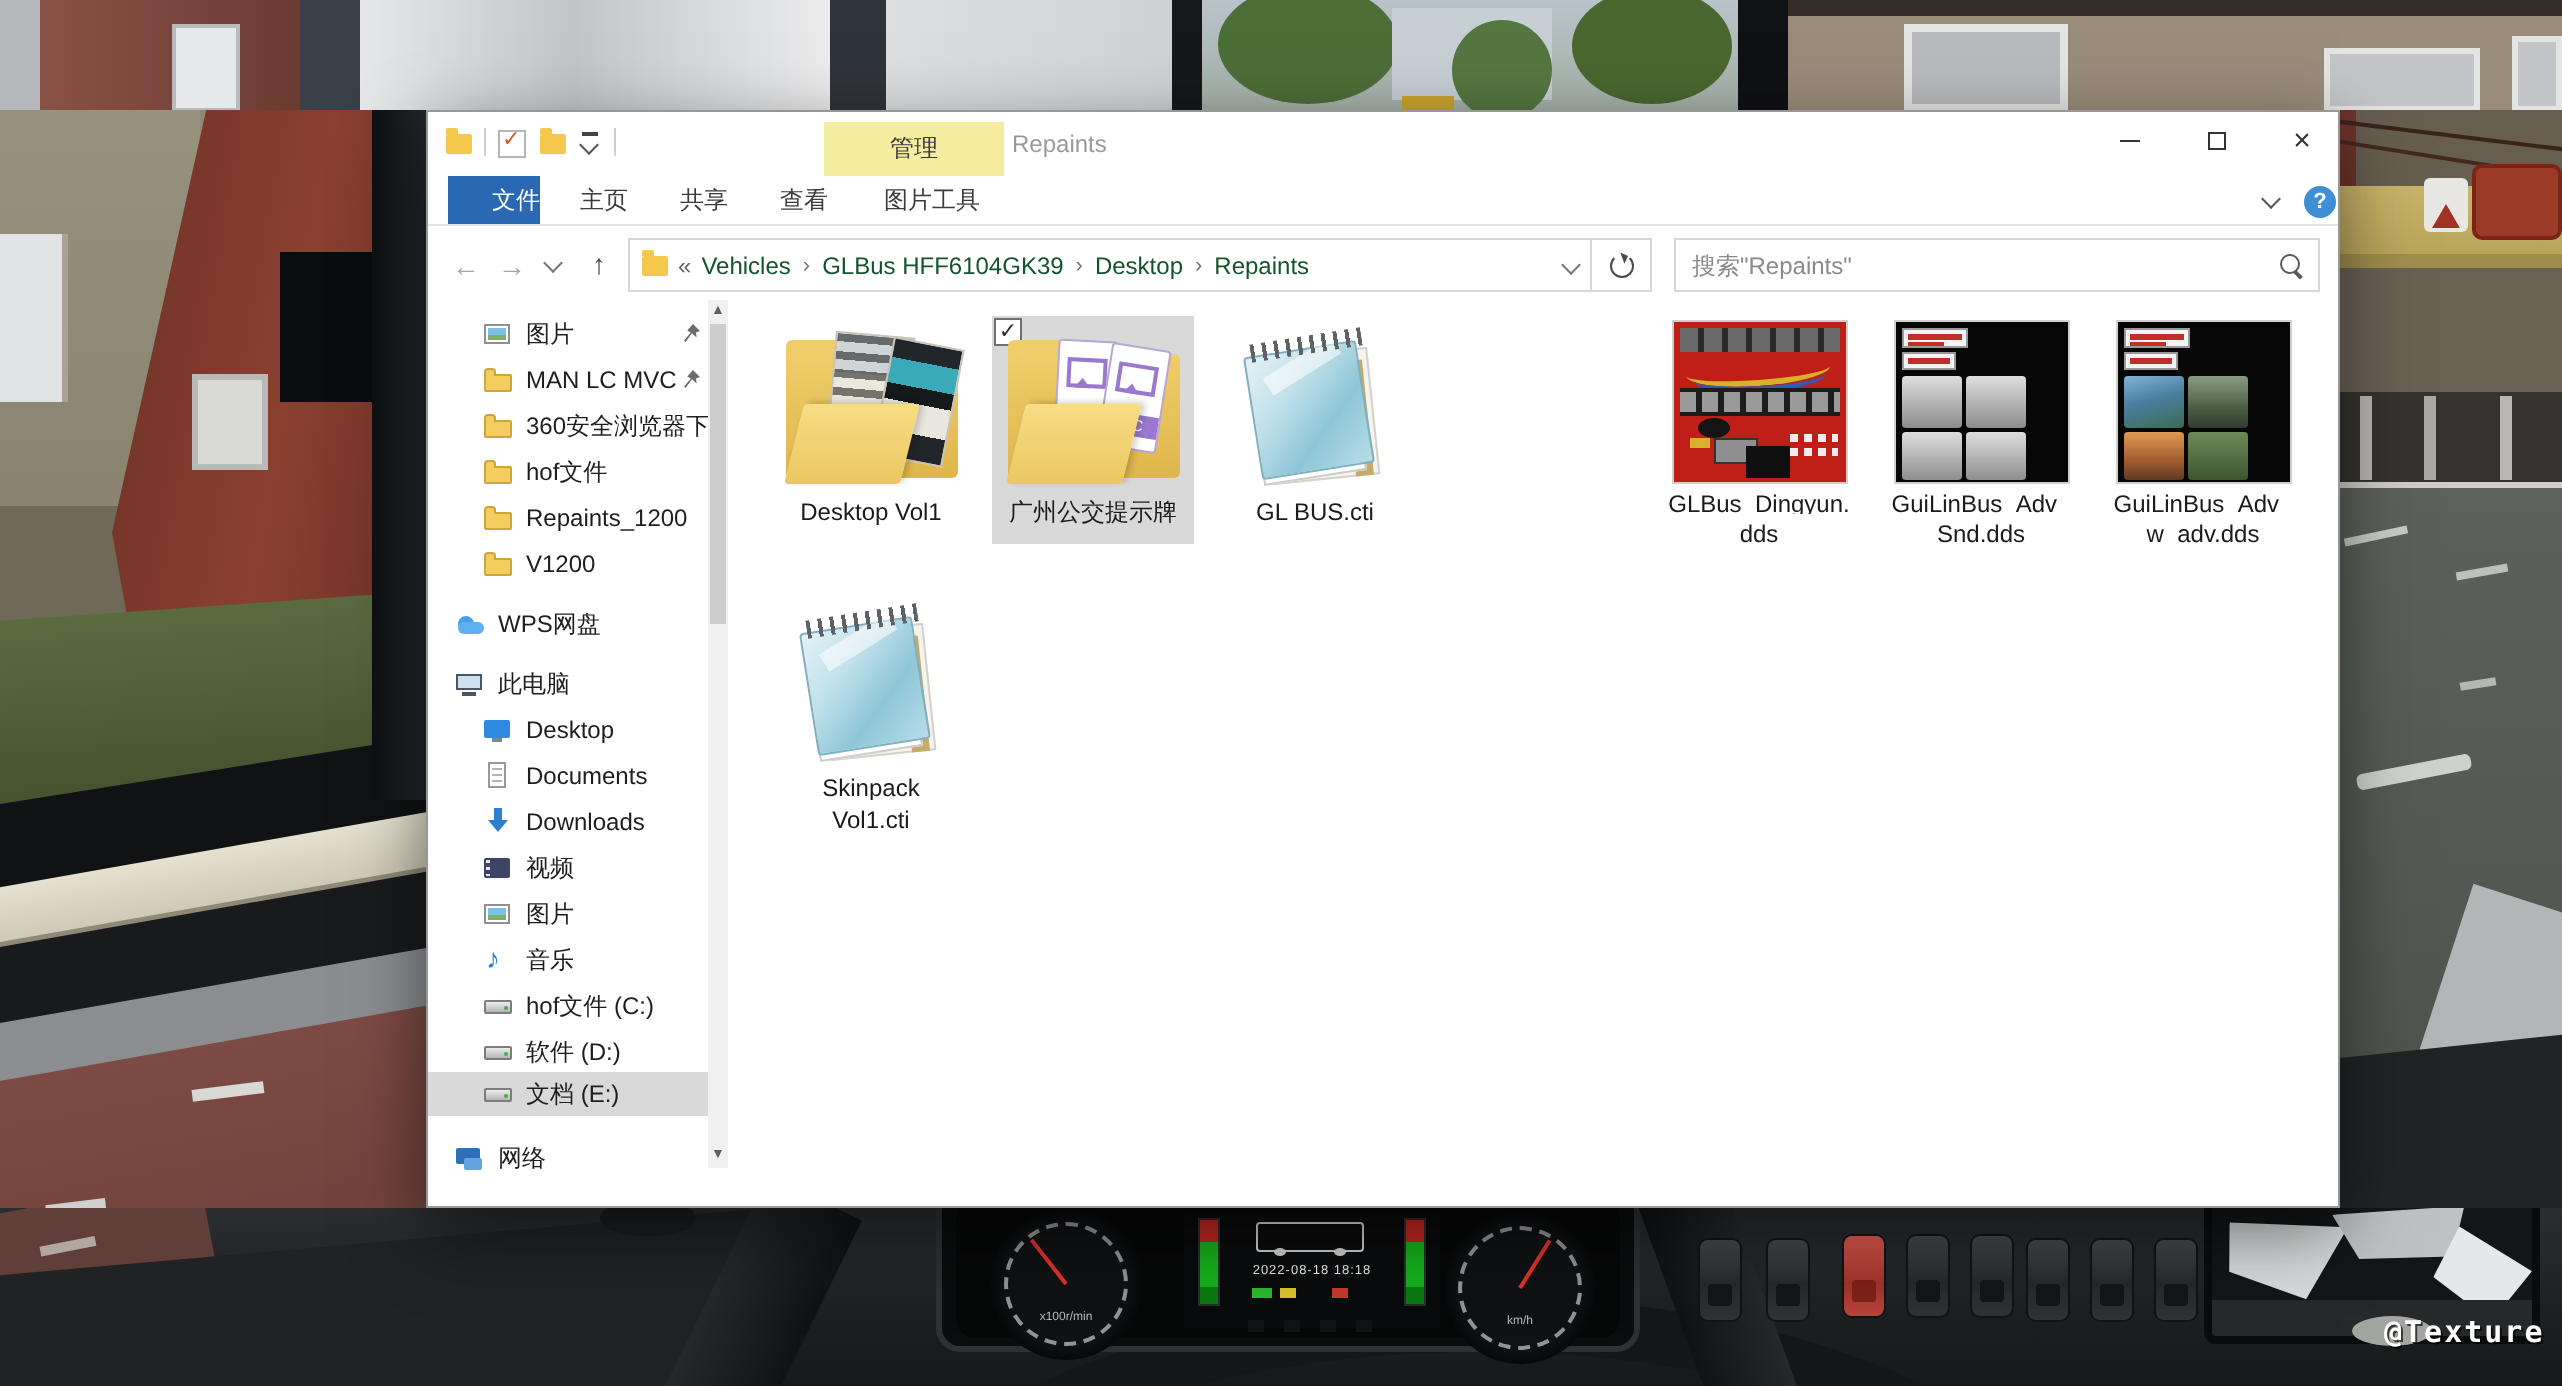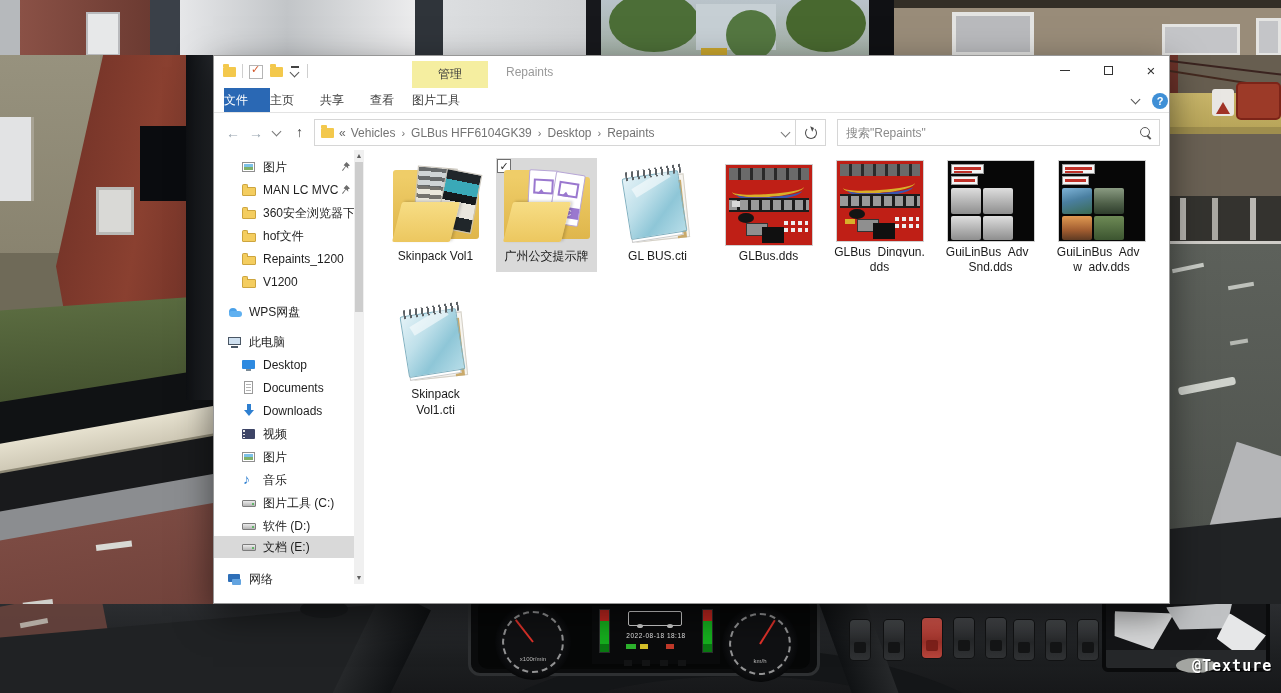--- a/index.html
+++ b/index.html
@@ -8,24 +8,24 @@
   .abs{position:absolute}
   
   .win{position:absolute;left:213px;top:55px;width:957px;height:549px;background:#fff;
        border:1px solid #979797;box-sizing:border-box;box-shadow:0 12px 34px rgba(0,0,0,.5)}
   .qat-folder{width:13px;height:10px;background:#f3c84c;border-radius:1px;position:relative}
   .qat-folder::before{content:"";position:absolute;left:0;top:-3px;width:6px;height:3px;background:#f3c84c;border-radius:1px 1px 0 0}
   .vsep{width:1px;height:14px;background:#cfcfcf}
   .props-ic{width:12px;height:12px;background:#fff;border:1px solid #b5b5b5;position:relative}
   .props-ic .ck{position:absolute;left:1px;top:-3px;color:#d2572a;font-size:11px;font-weight:bold}
   .chev{display:inline-block;width:6px;height:6px;border-right:1.5px solid #555;border-bottom:1.5px solid #555;transform:rotate(45deg)}
-  .tab{position:absolute;top:32px;height:24px;line-height:24px;font-size:12px;color:#3b3b3b;text-align:left;cursor:default}
+  .tab{position:absolute;top:32px;height:24px;line-height:24px;font-size:12px;color:#3b3b3b;text-align:right;cursor:default}
   .ctl-btn{position:absolute;top:0;width:42px;height:28px;display:flex;align-items:center;justify-content:center;color:#333}
   .addr-row-box{position:absolute;top:63px;height:27px;border:1px solid #d6d6d6;box-sizing:border-box;background:#fff}
-  .crumb{font-size:12px;color:#737373;white-space:nowrap}
+  .crumb{font-size:12px;color:#14532d;white-space:nowrap}
   .crumb-sep{color:#707070;font-size:11px;padding:0 1px}
   .navg{position:absolute;font-size:14px;line-height:14px;cursor:default}
   .search-input{border:none;outline:none;width:280px;font-size:12px;color:#555;background:transparent;padding:0}
   .search-input::placeholder{color:#8a8a8a;opacity:1}
   .mag{position:absolute;right:9px;top:7px;width:8px;height:8px;border:1.5px solid #5a5a5a;border-radius:50%}
   .mag::after{content:"";position:absolute;left:7px;top:7px;width:1.5px;height:5px;background:#5a5a5a;transform:rotate(-45deg)}
   .refr{display:inline-block;width:10px;height:10px;border:1.5px solid #4a4a4a;border-radius:50%;border-top-color:transparent;position:relative}
   .refr::after{content:"";position:absolute;left:5px;top:-3px;border:3px solid transparent;border-left-color:#4a4a4a;transform:rotate(-20deg)}
   .help-ic{width:16px;height:16px;border-radius:50%;background:#3f8fd6;color:#fff;font-size:11px;font-weight:bold;
            display:flex;align-items:center;justify-content:center}
@@ -261,21 +261,21 @@
       </div>
       <div class="abs" style="left:56px;top:11px">
           <div class="qat-folder"></div>
         </div>
       <div class="abs" style="left:76px;top:10px;width:10px;height:12px">
         <div style="position:absolute;left:1px;top:0;width:8px;height:1.5px;background:#444"></div>
         <span class="chev" style="position:absolute;left:1px;top:3px"></span>
       </div>
       <div class="abs vsep" style="left:93px;top:8px"></div>
 
-      <div class="abs" style="left:198px;top:5px;width:76px;height:27px;background:#f5eea0;font-size:12px;color:#3a3a3a;text-align:center;line-height:27px">管理</div>
+      <div class="abs" style="left:198px;top:5px;width:90px;height:27px;background:#f5eea0;font-size:12px;color:#3a3a3a;text-align:center;line-height:27px">管理</div>
       <div class="abs" style="left:292px;top:9px;font-size:12px;color:#9a9a9a">Repaints</div>
 
       <div class="ctl-btn" style="left:830px">
         <div style="width:10px;height:1px;background:#333"></div>
       </div>
       <div class="ctl-btn" style="left:873px">
         <div style="width:9px;height:9px;border:1px solid #333;box-sizing:border-box"></div>
       </div>
       <div class="ctl-btn" style="left:916px;font-size:15px">
         <span>×</span>
@@ -376,21 +376,21 @@
       <div class="side-item lvl2" style="top:296px">
         <span class="ic ic-pictures"></span>
         <span class="side-label">图片</span>
       </div>
       <div class="side-item lvl2" style="top:319px">
         <span class="ic ic-music"></span>
         <span class="side-label">音乐</span>
       </div>
       <div class="side-item lvl2" style="top:342px">
         <span class="ic ic-drive"></span>
-        <span class="side-label">图片工具 (C:)</span>
+        <span class="side-label">hof文件 (C:)</span>
       </div>
       <div class="side-item lvl2" style="top:365px">
         <span class="ic ic-drive"></span>
         <span class="side-label">软件 (D:)</span>
       </div>
       <div class="side-item lvl2 side-sel" style="top:386px">
         <span class="ic ic-drive"></span>
         <span class="side-label">文档 (E:)</span>
       </div>
       <div class="side-item lvl1" style="top:418px">
@@ -413,21 +413,21 @@
               <div class="bf-tab"></div>
               <div class="bf-back"></div>
               <div class="card" style="left:24px;top:3px;width:40px;height:66px;transform:rotate(5deg);background:
                    repeating-linear-gradient(180deg,rgba(0,0,0,.5) 0 4px,transparent 4px 9px),
                    linear-gradient(180deg,#cfd4d6 0 30%,#eae7dc 30% 65%,#d9d4c6 65%)"></div>
               <div class="card" style="left:50px;top:7px;width:36px;height:60px;transform:rotate(11deg);background:
                    linear-gradient(180deg,#20262a 0 16%,#3aa9b8 16% 38%,#15191c 38% 52%,#eae7de 52% 78%,#20262a 78%)"></div>
               <div class="bf-front"></div>
             </div>
           </div>
-          <div class="tlabel">Skinpack Vol1</div>
+          <div class="tlabel">Desktop Vol1</div>
           <div class="tlabel"></div>
         </div>
       </div>
 
       <div class="tile" style="left:111px;top:8px">
         <div class="tbox sel">
           <div class="ckb">✓</div>
           <div class="ticon">
             <div class="bigfolder">
               <div class="bf-tab"></div>
@@ -458,42 +458,20 @@
               <div class="np-cover"></div>
               <div class="np-sheen"></div>
               <div class="np-spiral"></div>
             </div>
           </div>
           <div class="tlabel">GL BUS.cti</div>
           <div class="tlabel"></div>
         </div>
       </div>
 
-      <div class="tile" style="left:333px;top:8px">
-        <div class="tbox">
-          <div class="ticon">
-            <div class="th th-red">
-              <div class="abs" style="left:3px;top:3px;width:80px;height:12px;background:repeating-linear-gradient(90deg,#6a6a6a 0 9px,#2a2a2a 9px 12px)"></div>
-              <div class="abs" style="left:6px;top:17px;width:72px;height:12px;border-bottom:3px solid #d8b02a;border-radius:50%;transform:rotate(-4deg)"></div>
-              <div class="abs" style="left:10px;top:20px;width:66px;height:12px;border-bottom:3px solid #3a56b0;border-radius:50%;transform:rotate(-3deg)"></div>
-              <div class="abs" style="left:3px;top:33px;width:80px;height:14px;background:#1c1c1c;padding:2px 0;box-sizing:border-box">
-                <div style="width:100%;height:100%;background:repeating-linear-gradient(90deg,#9a9a9a 0 8px,#1c1c1c 8px 11px)"></div>
-              </div>
-              <div class="abs" style="left:12px;top:48px;width:16px;height:10px;background:#141414;border-radius:50%"></div>
-              <div class="abs" style="left:20px;top:58px;width:22px;height:13px;background:#8f8f8f;border:1px solid #333;box-sizing:border-box"></div>
-              <div class="abs" style="left:36px;top:62px;width:22px;height:16px;background:#101010"></div>
-              <div class="abs" style="left:58px;top:56px;width:24px;height:4px;background:repeating-linear-gradient(90deg,#eee 0 4px,transparent 4px 7px)"></div>
-              <div class="abs" style="left:58px;top:63px;width:24px;height:4px;background:repeating-linear-gradient(90deg,#eee 0 4px,transparent 4px 7px)"></div>
-              <div class="abs" style="left:6px;top:36px;width:8px;height:6px;background:#d9d9d9"></div>
-            </div>
-          </div>
-          <div class="tlabel">GLBus.dds</div>
-          <div class="tlabel"></div>
-        </div>
-      </div>
 
       <div class="tile" style="left:444px;top:8px">
         <div class="tbox">
           <div class="ticon">
             <div class="th th-red">
               <div class="abs" style="left:3px;top:3px;width:80px;height:12px;background:repeating-linear-gradient(90deg,#6a6a6a 0 9px,#2a2a2a 9px 12px)"></div>
               <div class="abs" style="left:6px;top:17px;width:72px;height:12px;border-bottom:3px solid #d8b02a;border-radius:50%;transform:rotate(-4deg)"></div>
               <div class="abs" style="left:10px;top:20px;width:66px;height:12px;border-bottom:3px solid #3a56b0;border-radius:50%;transform:rotate(-3deg)"></div>
               <div class="abs" style="left:3px;top:33px;width:80px;height:14px;background:#1c1c1c;padding:2px 0;box-sizing:border-box">
                 <div style="width:100%;height:100%;background:repeating-linear-gradient(90deg,#9a9a9a 0 8px,#1c1c1c 8px 11px)"></div>

